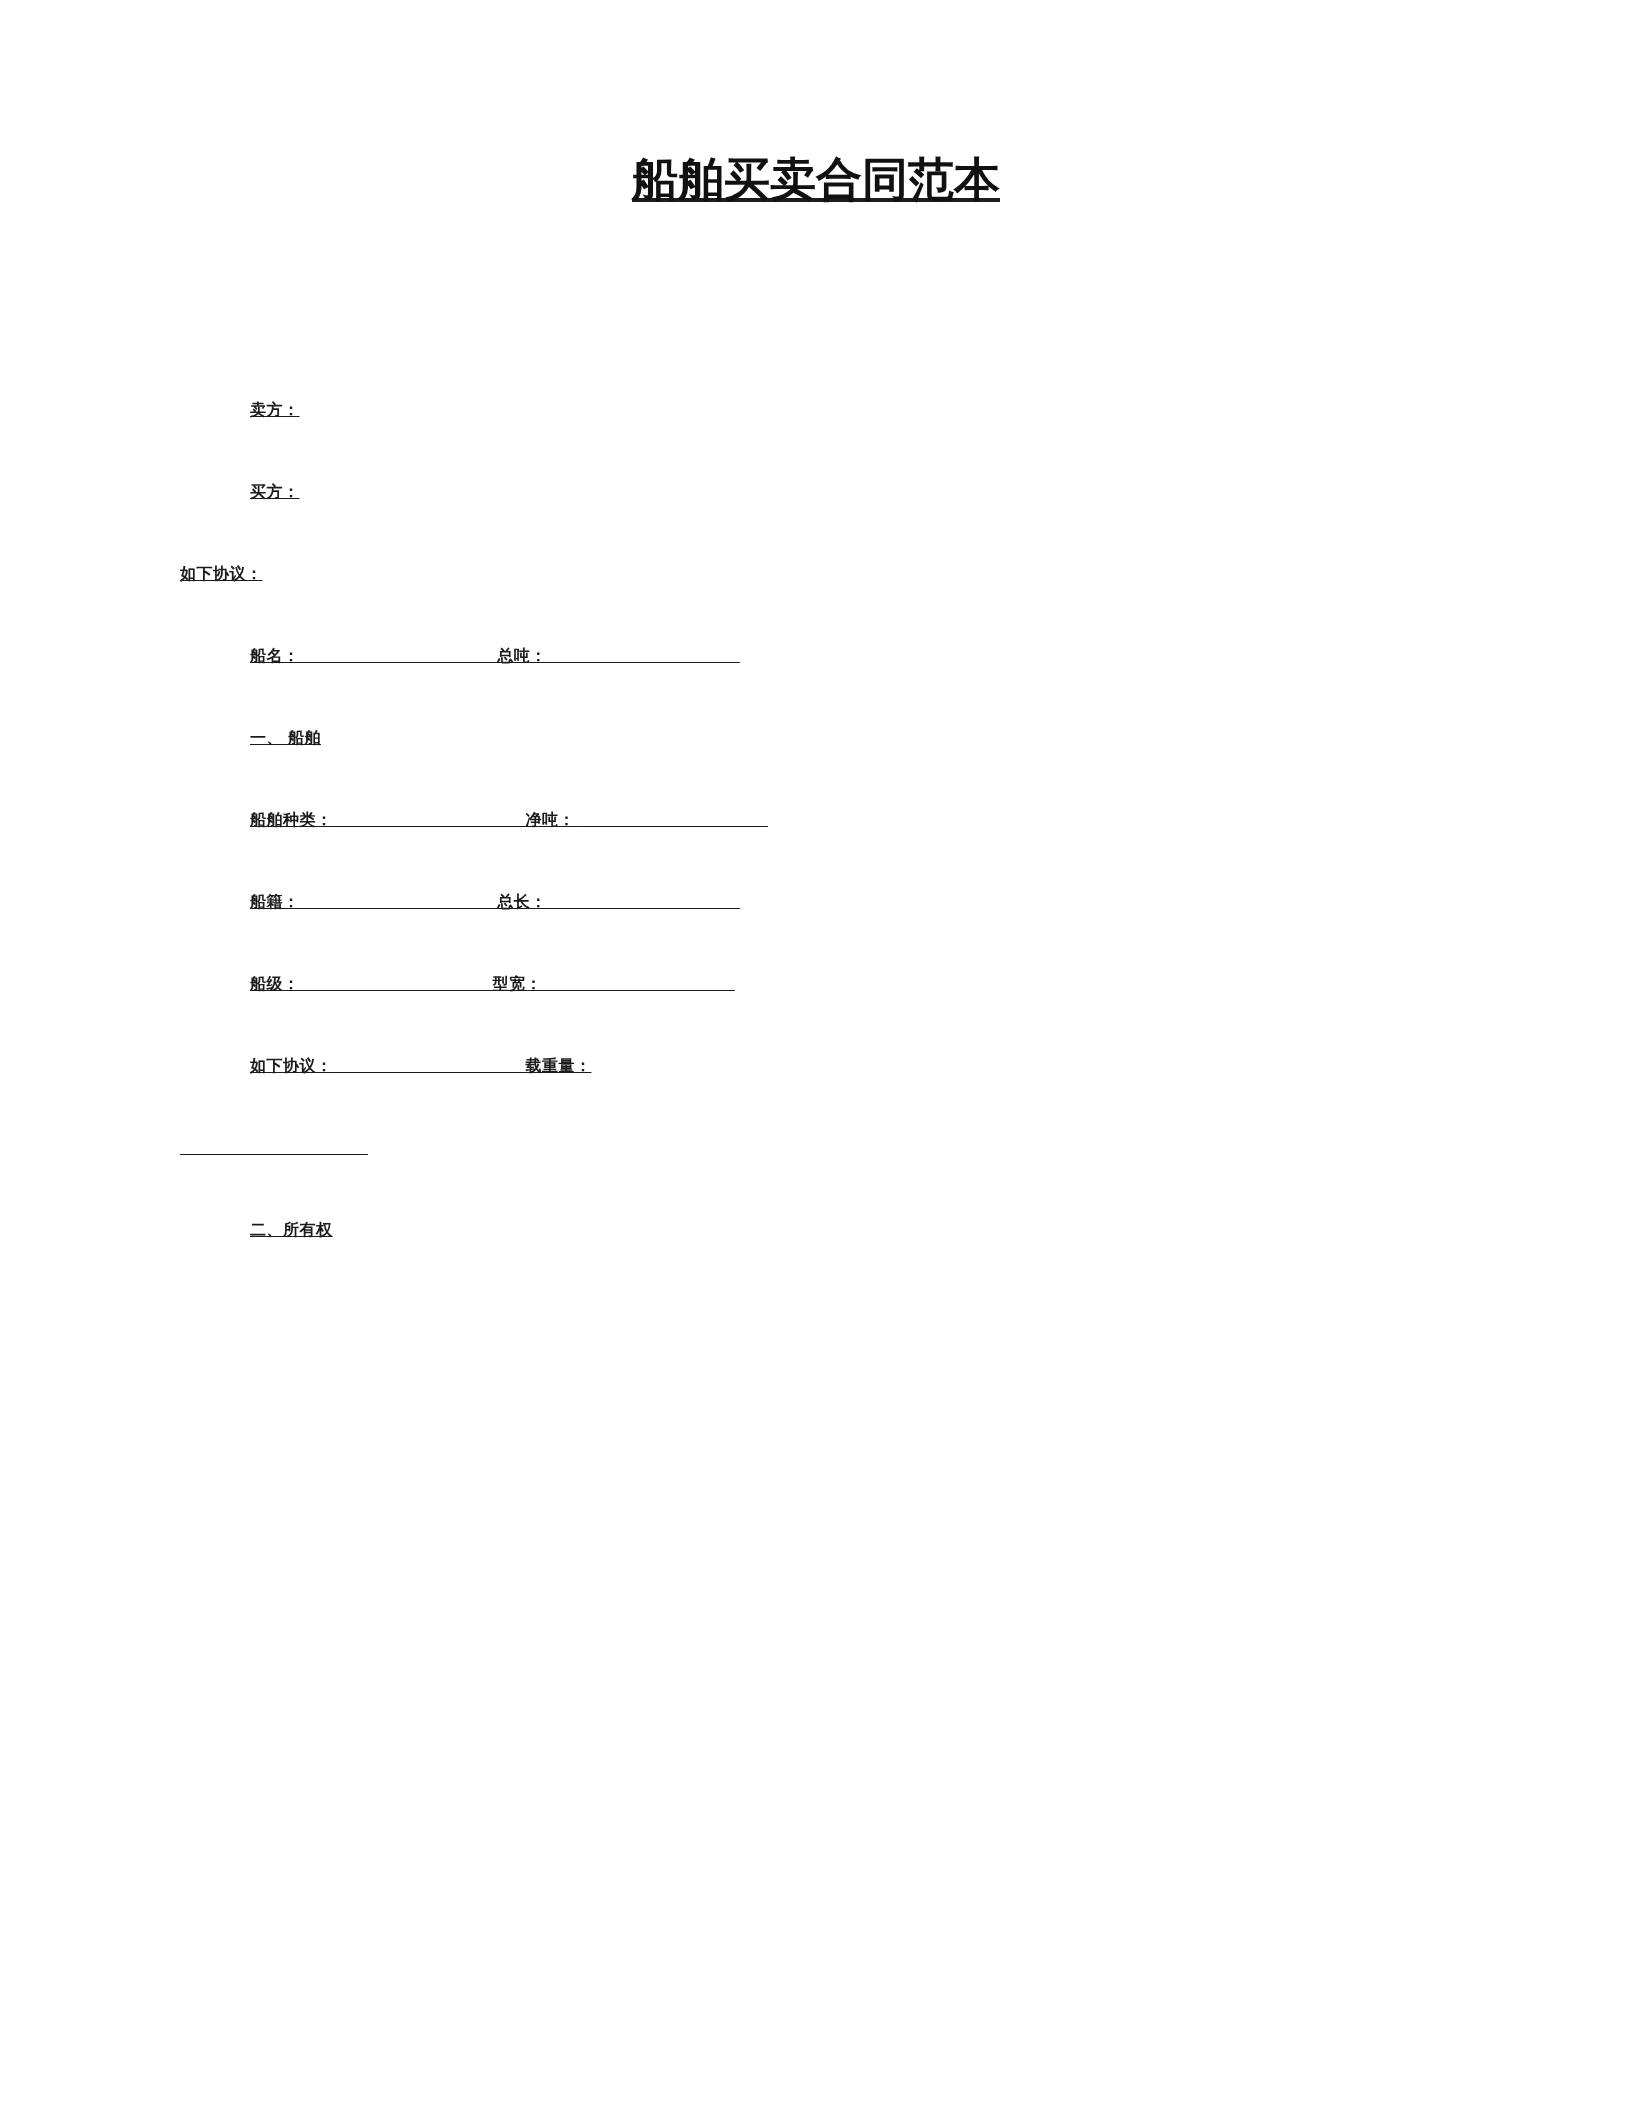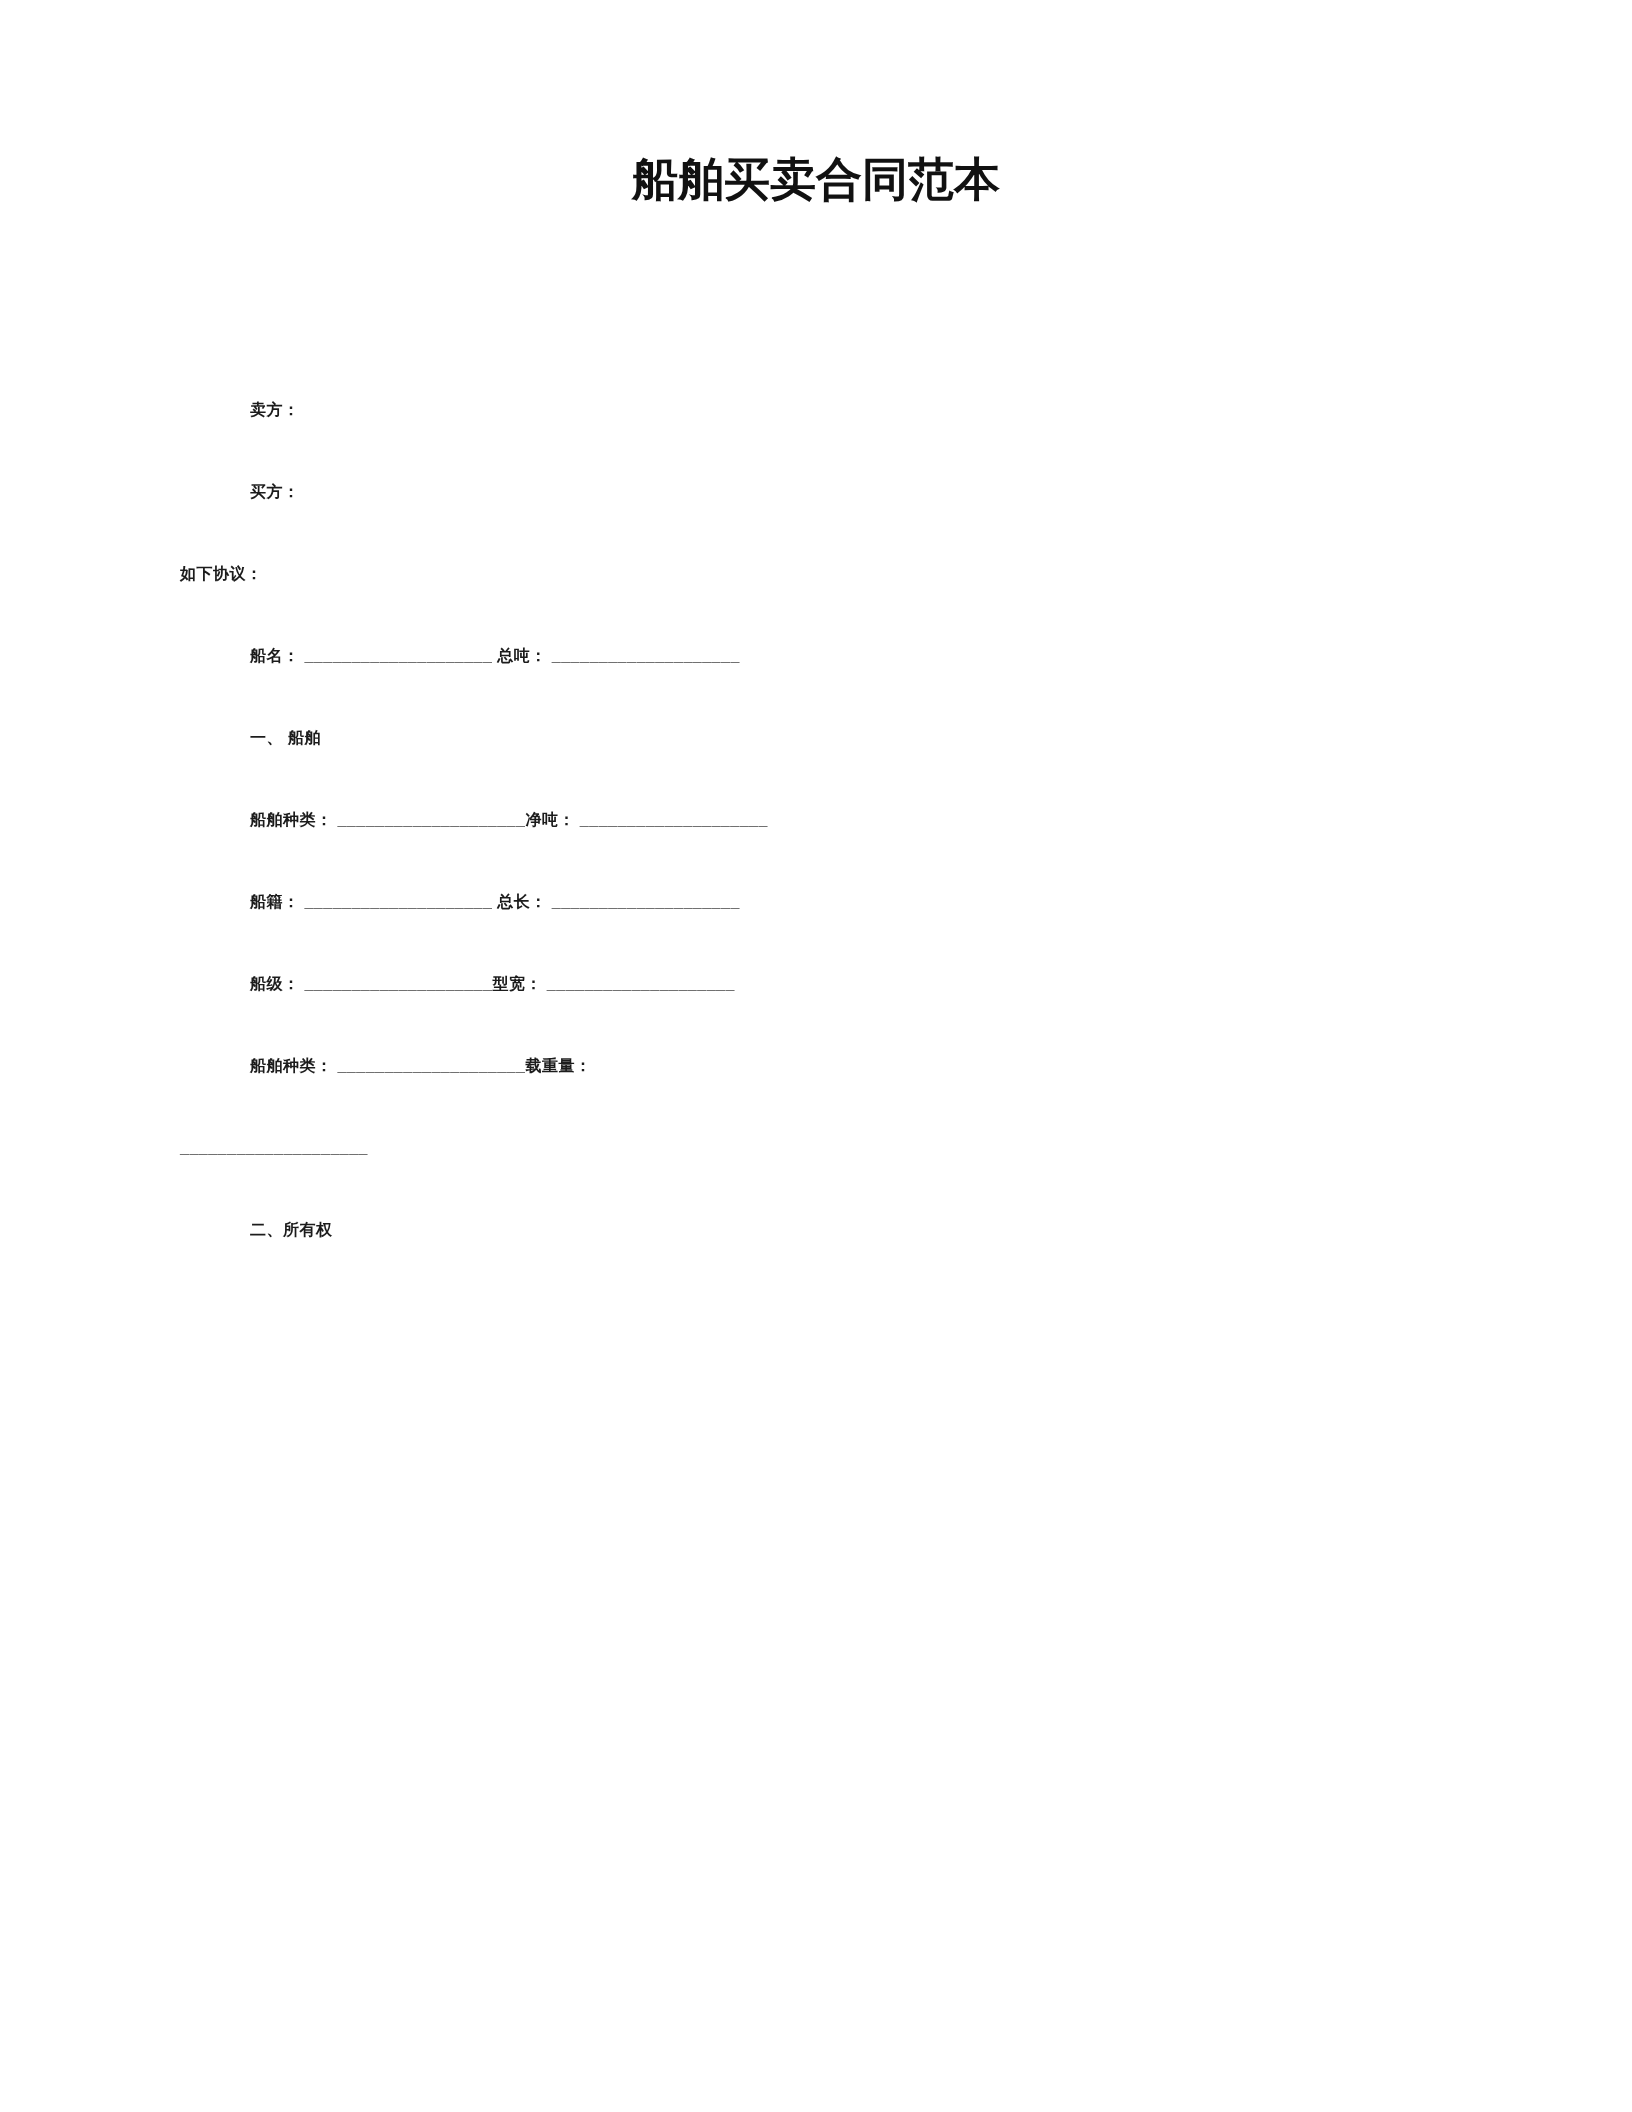--- a/index.html
+++ b/index.html
@@ -11,20 +11,21 @@
     position: relative;
     width: 1632px;
     height: 2112px;
     box-sizing: border-box;
     padding: 148px 180px 0 180px;
     background: #ffffff;
     font-family: "Liberation Sans", "DejaVu Sans", sans-serif;
     font-weight: 700;
     color: #1c1c1c;
     overflow: hidden;
+    text-decoration: underline;
   }
   h1.doc-title {
     margin: 0 0 172px 0;
     font-size: 46px;
     line-height: 62px;
     text-align: center;
     font-weight: 700;
     color: #111111;
   }
   p.line {
@@ -62,18 +63,18 @@
 
   <p class="line indent">一、 船舶</p>
 
   <p class="line indent">船舶种类： ____________________净吨： ____________________</p>
 
   <p class="line indent">船籍： ____________________ 总长： ____________________</p>
 
   <p class="line indent">船级： ____________________型宽： ____________________</p>
 
 
-  <p class="line indent">船舶种类： ____________________载重量：</p>
+  <p class="line indent">如下协议： ____________________载重量：</p>
 
   <p class="line">____________________</p>
 
   <p class="line indent">二、所有权</p>
 </div>
 
 </body></html>

